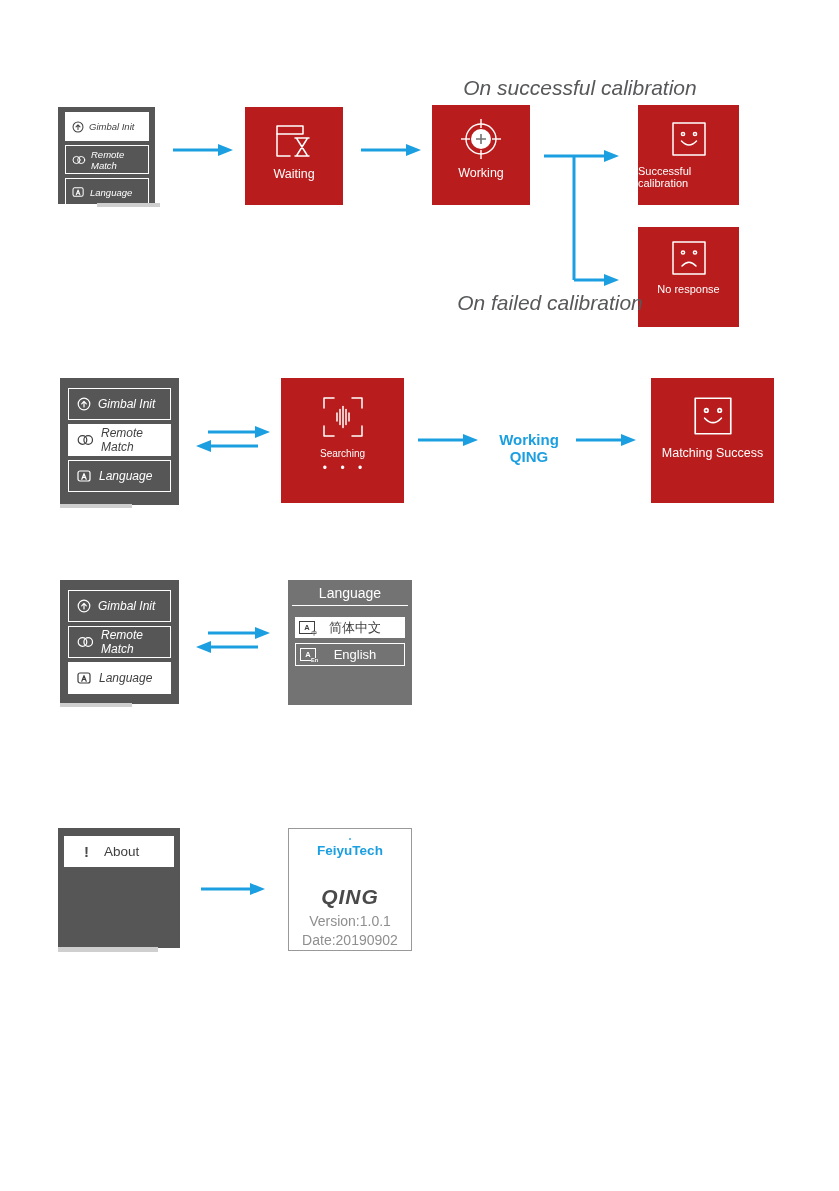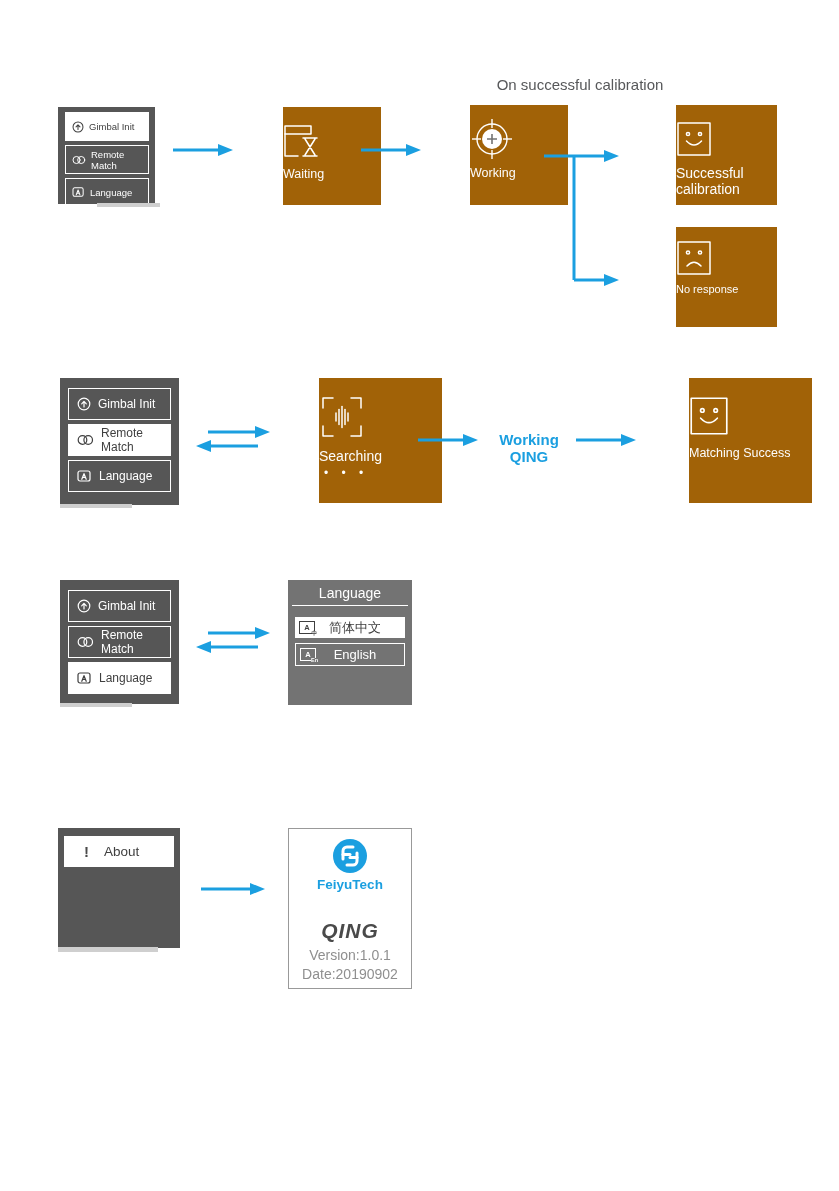--- a/index.html
+++ b/index.html
@@ -1,43 +1,43 @@
 <!DOCTYPE html>
 <html><head>
 <meta charset="utf-8">
 <style>
   html,body{margin:0;padding:0;background:#fff;}
   .page{position:relative;width:839px;height:1191px;background:#ffffff;overflow:hidden;
         font-family:"Liberation Sans","DejaVu Sans",sans-serif;}
   .abs{position:absolute;box-sizing:border-box;}
 
   
-  .screen{background:#a16207;display:flex;flex-direction:column;color:#fff;margin-left:38px;}
+  .screen{background:#b91c1c;display:flex;flex-direction:column;align-items:center;color:#fff;}
   .screen .cap{color:#fdfdfd;}
 
   
   .menu{background:#565656;}
-  .menu-item{display:flex;align-items:center;border:1px solid #fff;color:#fff;background:transparent;}
+  .menu-item{display:flex;align-items:center;border:1px solid #fff;color:#fff;background:transparent;font-style:italic;}
   .menu-item.selected{background:#fff;color:#3f3f3f;border-color:#fff;}
   .menu-sm{padding-top:5px;}
   .menu-sm .menu-item{height:27px;margin:0 6px 4px 7px;font-size:9.5px;gap:5px;padding-left:6px;}
   .menu-md{padding-top:10px;}
   .menu-md .menu-item{height:30px;margin:0 8px 4px 8px;font-size:12px;gap:7px;padding-left:8px;}
   .mi-ic{flex:0 0 auto;display:block;}
   .mi-ic *{stroke:currentColor;fill:none;stroke-width:1.2;stroke-linecap:round;stroke-linejoin:round;}
 
   
   .shadow{background:#cfcfcf;}
 
   
   .arr line{stroke:#1b9fe0;stroke-width:3;}
   .arr polygon{fill:#1b9fe0;}
 
   
-  .note{font-size:15px;color:#57585a;text-align:center;}
+  .note{font-size:21px;color:#57585a;text-align:center;font-style:italic;}
   .restart{font-size:15px;font-weight:bold;color:#1b9fe0;}
 
   
   .lang-title{color:#fff;font-size:14px;text-align:center;margin-top:5px;}
   .lang-rule{border:none;border-top:1.5px solid #fff;margin:4px 4px 0 4px;}
   .lang-opt{display:flex;align-items:center;height:21px;margin:0 7px;padding-left:4px;font-size:13px;}
   .lang-opt.selected{background:#fff;color:#3f3f3f;}
   .lang-opt.plain{border:1px solid #fff;color:#fff;}
   .lang-opt .opt-label{flex:1;text-align:center;padding-right:10px;}
   .lang-ic{display:inline-flex;align-items:center;justify-content:center;width:14px;height:11px;
@@ -130,33 +130,34 @@
       <polygon points="61,128 76,134 61,140"></polygon>
   </svg>
 
   <div class="abs screen" style="left:638px;top:105px;width:101px;height:100px;">
     <svg class="wicon" style="margin-top:16px;" width="36" height="36" viewBox="0 0 36 36">
       <rect x="2" y="2" width="32" height="32" stroke-width="2"></rect>
       <circle cx="12" cy="13" r="1.6" fill="#fff"></circle>
         <circle cx="24" cy="13" r="1.6" fill="#fff"></circle>
       <path d="M10.5 20 Q18 28 25.5 20"></path>
     </svg>
-    <div class="cap" style="margin-top:8px;font-size:14px;">Successful calibration</div>
+    <div class="cap" style="margin-top:8px;font-size:11px;">Successful calibration</div>
   </div>
 
   <div class="abs screen" style="left:638px;top:227px;width:101px;height:100px;">
     <svg class="wicon" style="margin-top:13px;" width="36" height="36" viewBox="0 0 36 36">
       <rect x="2" y="2" width="32" height="32" stroke-width="2"></rect>
       <circle cx="12" cy="12.5" r="1.6" fill="#fff"></circle>
         <circle cx="24" cy="12.5" r="1.6" fill="#fff"></circle>
       <path d="M11 26 Q18 18.5 25 26"></path>
     </svg>
     <div class="cap" style="margin-top:7px;font-size:11px;">No response</div>
   </div>
 
+  <div class="abs note" style="left:450px;top:291px;width:200px;">On failed calibration</div>
 
   <div class="abs menu menu-md" style="left:60px;top:378px;width:119px;height:127px;">
     <div class="menu-item">
       <svg class="mi-ic" width="14" height="14" viewBox="0 0 14 14">
           <circle cx="7" cy="7" r="5.8"></circle>
           <path d="M7 10 V4.8 M4.7 6.9 L7 4.4 L9.3 6.9"></path>
         </svg>
       <span>Gimbal Init</span>
     </div>
     <div class="menu-item selected">
@@ -192,21 +193,21 @@
           <path d="M14 42 H4 V32"></path>
         </g>
       <g stroke-width="2.2">
           <line x1="17" y1="19" x2="17" y2="27"></line>
           <line x1="20" y1="15.5" x2="20" y2="30.5"></line>
           <line x1="23" y1="12.5" x2="23" y2="33.5"></line>
           <line x1="26" y1="15.5" x2="26" y2="30.5"></line>
           <line x1="29" y1="19" x2="29" y2="27"></line>
         </g>
     </svg>
-    <div class="cap" style="margin-top:8px;font-size:14px;">Searching</div>
+    <div class="cap" style="margin-top:8px;font-size:10px;">Searching</div>
     <div class="cap" style="margin-top:2px;font-size:12px;letter-spacing:5px;padding-left:5px;">• • •</div>
   </div>
 
   <svg class="abs arr" style="left:417px;top:433px;" width="62" height="14">
     <line x1="1" y1="7" x2="47" y2="7"></line>
       <polygon points="46,1 61,7 46,13"></polygon>
   </svg>
 
   <div class="abs restart" style="left:481px;top:431px;width:96px;text-align:center;">Working QING</div>
 
@@ -282,21 +283,21 @@
       <span>About</span>
     </div>
   </div>
   <div class="abs shadow" style="left:58px;top:947px;width:100px;height:5px;"></div>
 
   <svg class="abs arr" style="left:200px;top:882px;" width="66" height="14">
     <line x1="1" y1="7" x2="51" y2="7"></line>
       <polygon points="50,1 65,7 50,13"></polygon>
   </svg>
 
-  <div class="abs logo-box" style="left:288px;top:828px;width:124px;height:161px;">
+  <div class="abs logo-box" style="left:288px;top:828px;width:124px;height:123px;">
     <svg style="margin-top:9px;" width="36" height="36" viewBox="0 0 36 36">
       <circle cx="18" cy="18" r="17" fill="#1b9fe0"></circle>
       <g stroke="#fff" stroke-width="3" fill="none" stroke-linecap="round" stroke-linejoin="round">
         <path d="M21 9 h-6 a4 4 0 0 0 -4 4 v8"></path>
         <path d="M11 16.5 h7"></path>
         <path d="M15 27 h6 a4 4 0 0 0 4 -4 v-8"></path>
         <path d="M25 19.5 h-7"></path>
       </g>
     </svg>
     <div class="brand">FeiyuTech</div>

